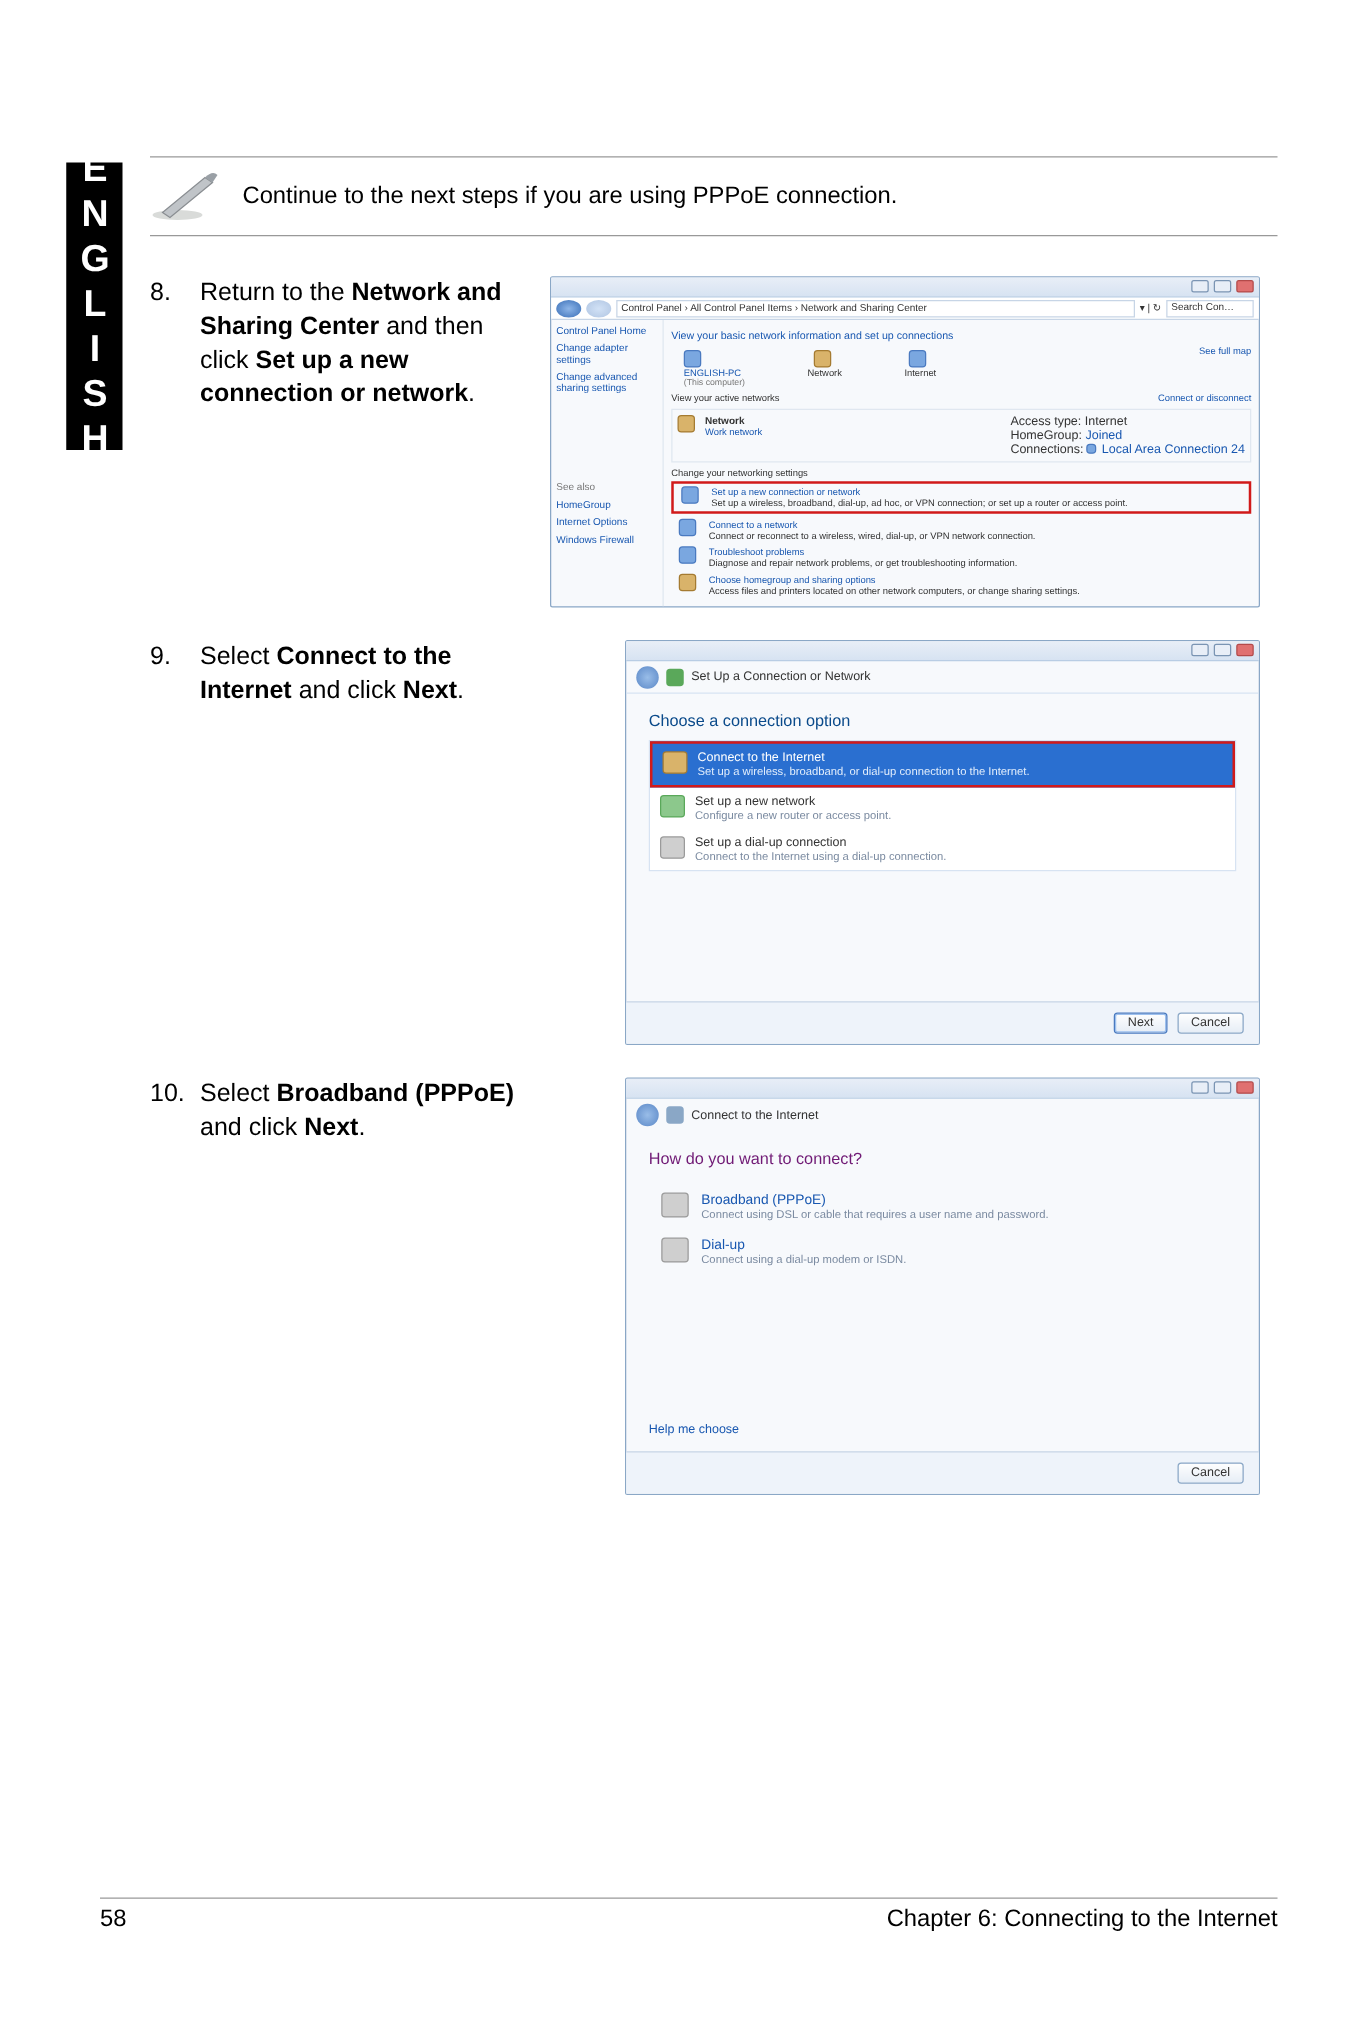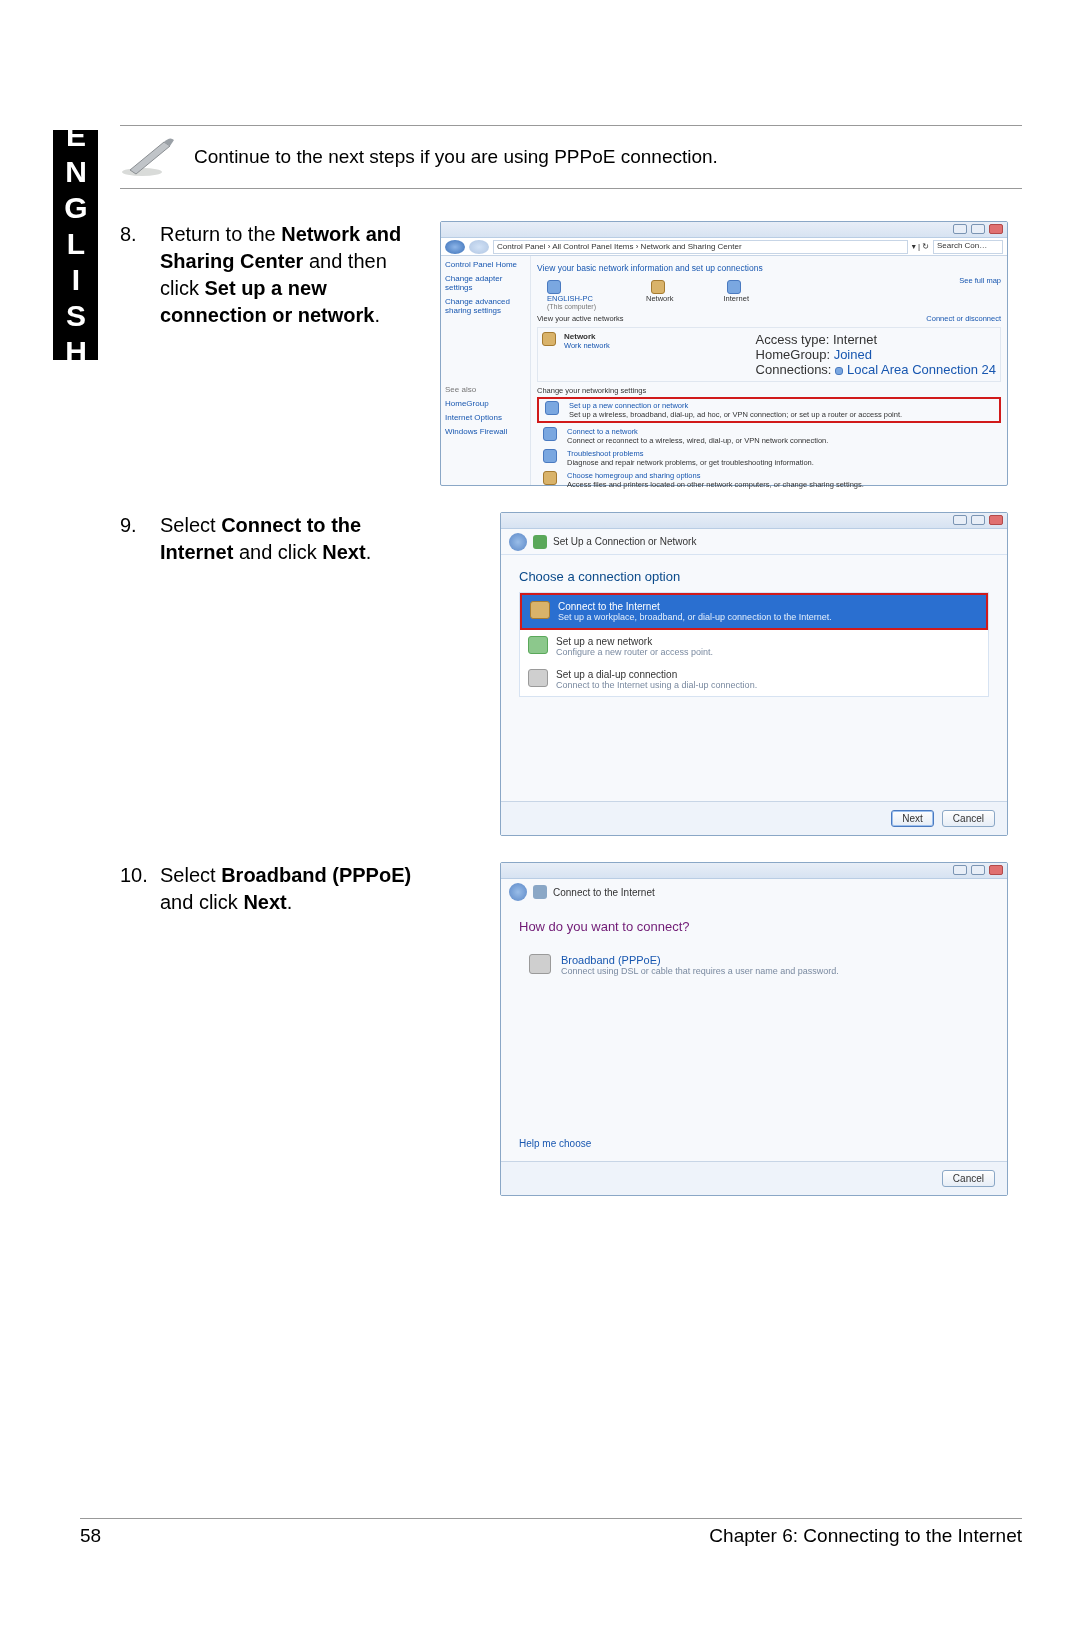--- a/index.html
+++ b/index.html
@@ -129,21 +129,21 @@
     flex:1; border:1px solid #c7d5e6; height:14px; font-size:8px;
     padding:0 3px; display:flex; align-items:center; background:#fff;
   }
   .shot1 .crumb .search { width:70px; border:1px solid #c7d5e6; height:14px; font-size:8px; padding:0 3px; background:#fff;}
   .shot1 .body { display:flex; height: calc(100% - 34px); }
   .shot1 .side { width:90px; border-right:1px solid #e0e7f0; padding:4px; font-size:8px; color:#1857b0;}
   .shot1 .side div { margin-bottom:5px; }
   .shot1 .main { flex:1; padding:4px 6px; }
   .shot1 .sec-title { color:#1857b0; font-size:8.5px; margin:3px 0; }
   .shot1 .net-map { display:flex; gap:50px; padding:4px 10px; }
-  .shot1 .details { font-size:13px; margin-left:50px; }
+  .shot1 .details { font-size:10px; margin-left:50px; }
   .shot1 .opt { display:flex; gap:6px; padding:2px 6px; }
   .shot1 .opt .txt { font-size:7.5px; }
   .shot1 .opt .txt .t1 { color:#1857b0; }
   .shot1 .opt.redbox { border:2px solid #d11a1a; margin:2px 0;}
   .shot1 .active-net { border:1px solid #e0e7f0; margin:4px 0; padding:4px; display:flex; justify-content:space-between;}
   
   .shot2 { width: 508px; height: 324px; }
   .shot2 .hdr {
     height: 26px; display:flex; align-items:center; gap:6px;
     padding:0 8px; border-bottom:1px solid #d7e3f2;
@@ -309,21 +309,21 @@
         <span class="back"></span>
         <span class="ico"></span>
         <span style="font-size:10px">Set Up a Connection or Network</span>
       </div>
       <div class="prompt">Choose a connection option</div>
       <div class="list">
         <div class="row first">
           <span class="ico" style="background:#d9b36a"></span>
           <div class="txt">
               <div>Connect to the Internet</div>
-              <div class="sub">Set up a workplace, broadband, or dial-up connection to the Internet.</div>
+              <div class="sub">Set up a wireless, broadband, or dial-up connection to the Internet.</div>
             </div>
         </div>
         <div class="row">
           <span class="ico" style="background:#8cc88c;border-color:#5aa85a"></span>
           <div class="txt">
               <div>Set up a new network</div>
               <div class="sub">Configure a new router or access point.</div>
             </div>
         </div>
         <div class="row">
@@ -359,20 +359,27 @@
         <span style="font-size:10px">Connect to the Internet</span>
       </div>
       <div class="prompt">How do you want to connect?</div>
       <div class="opt2">
         <span class="ico"></span>
         <div class="txt">
             <div class="t1">Broadband (PPPoE)</div>
             <div class="sub">Connect using DSL or cable that requires a user name and password.</div>
           </div>
       </div>
+      <div class="opt2">
+        <span class="ico"></span>
+        <div class="txt">
+            <div class="t1">Dial-up</div>
+            <div class="sub">Connect using a dial-up modem or ISDN.</div>
+          </div>
+      </div>
       <div class="help">Help me choose</div>
       <div class="bbar">
         <span class="btn">Cancel</span>
       </div>
     </div>
   </div>
 
 </div>
 
 <div class="foot">

